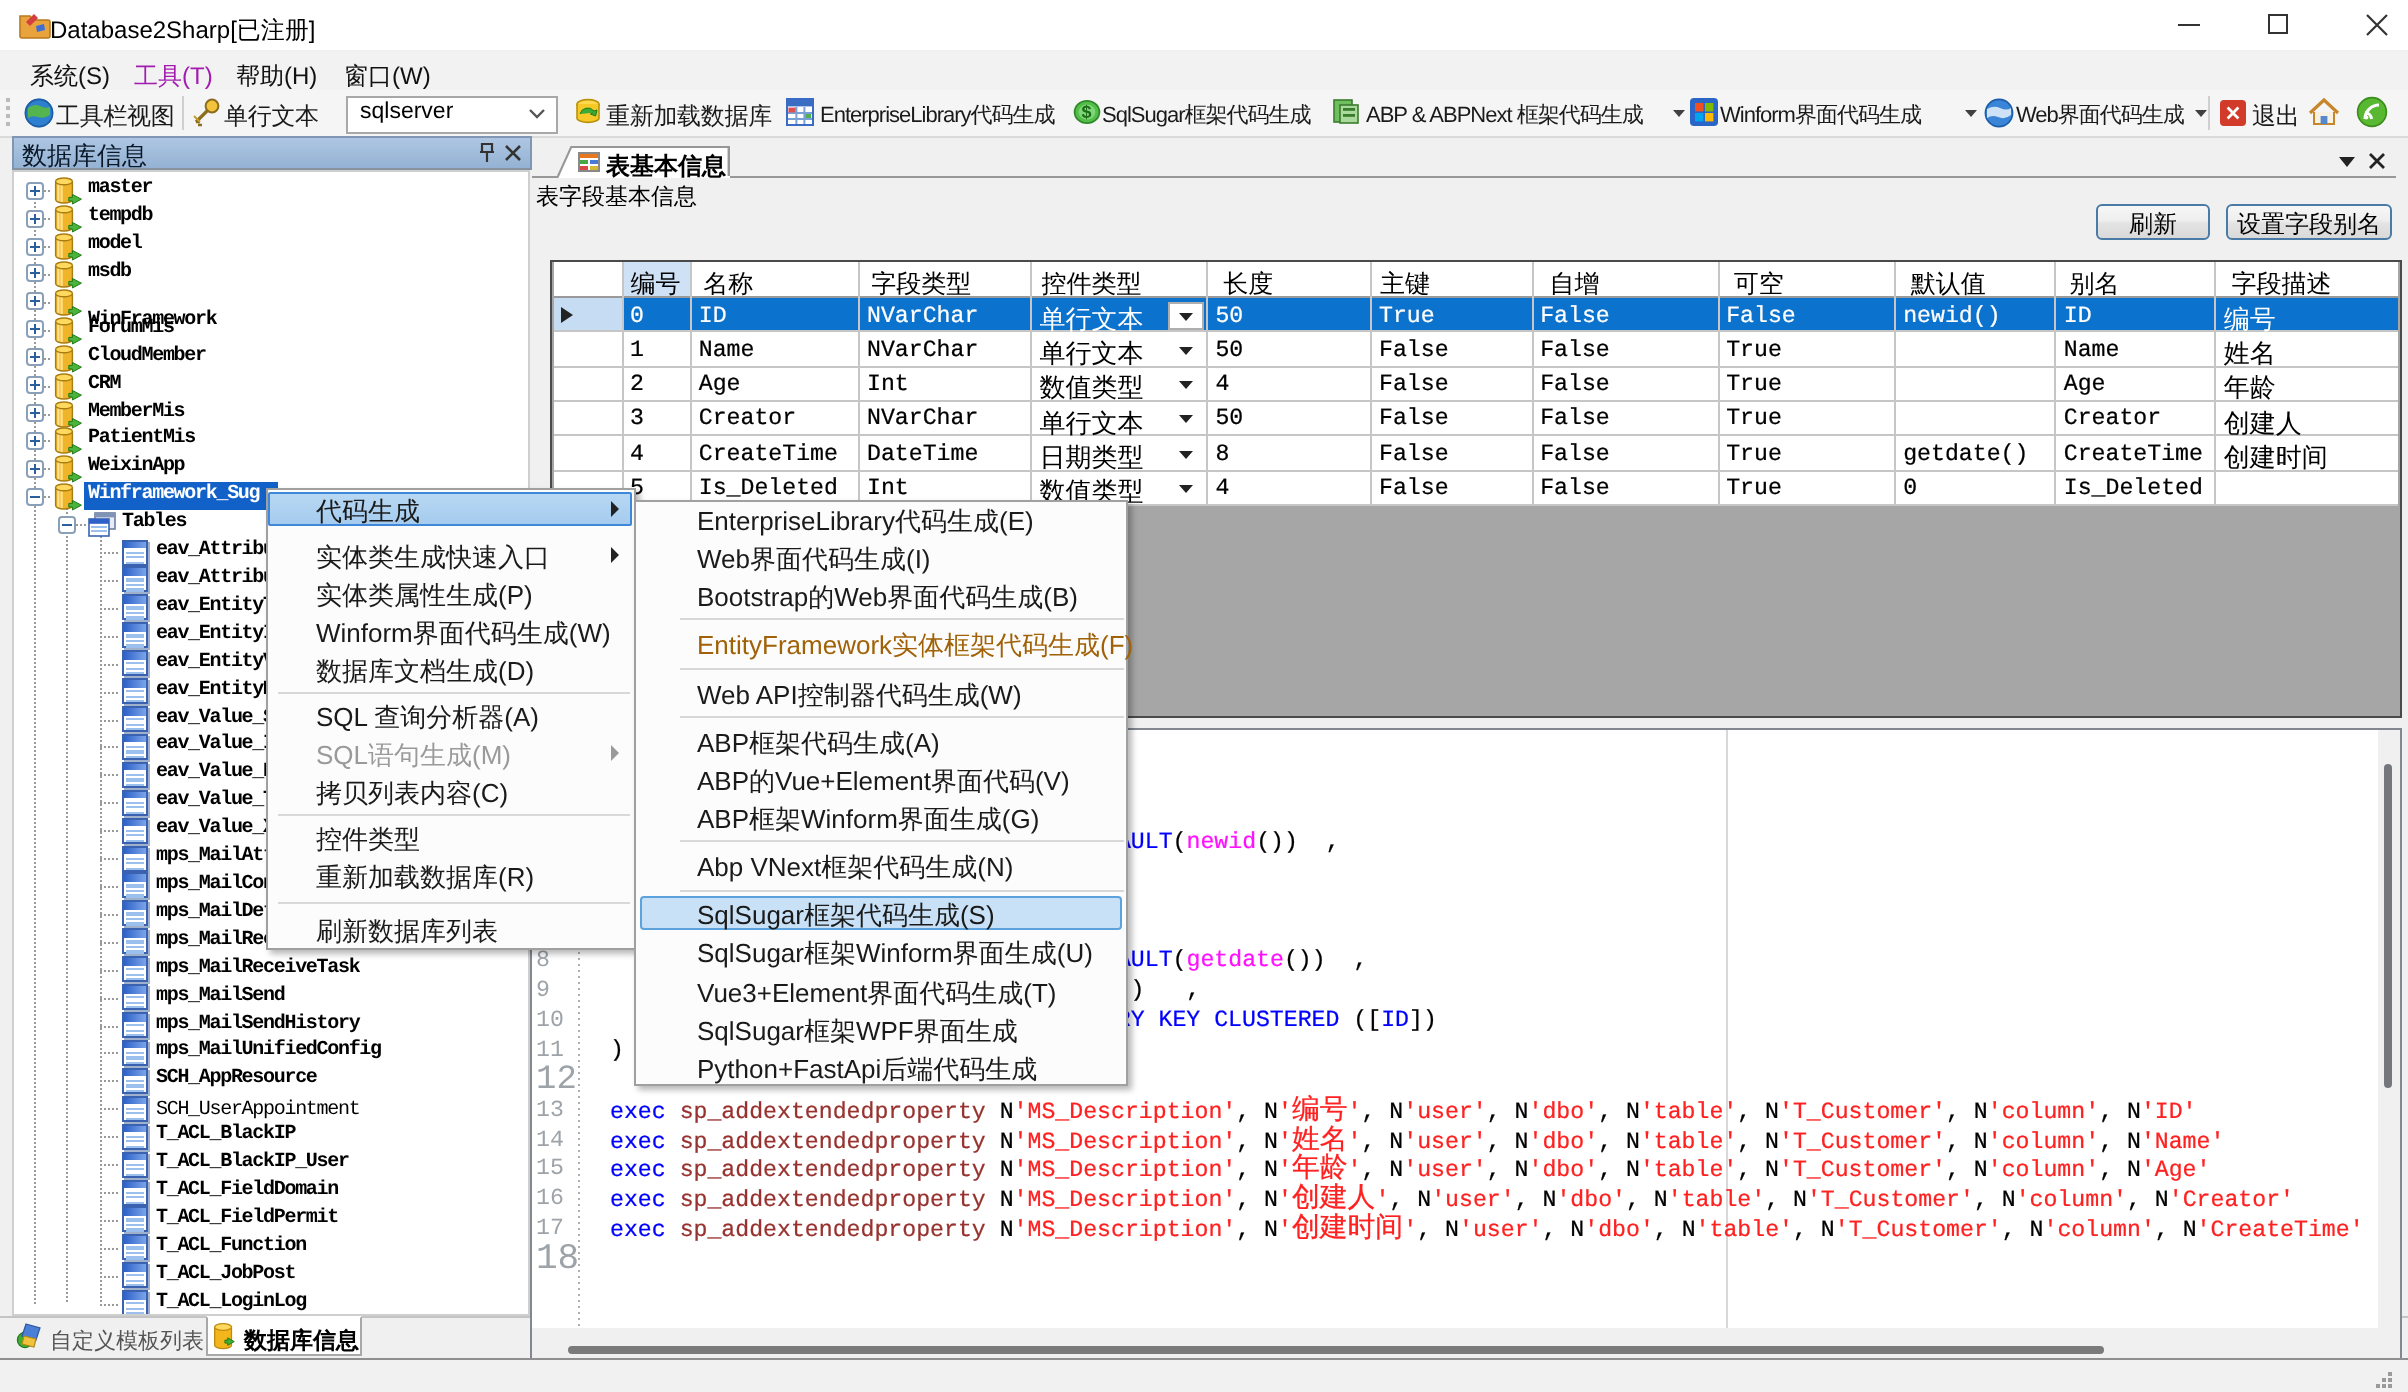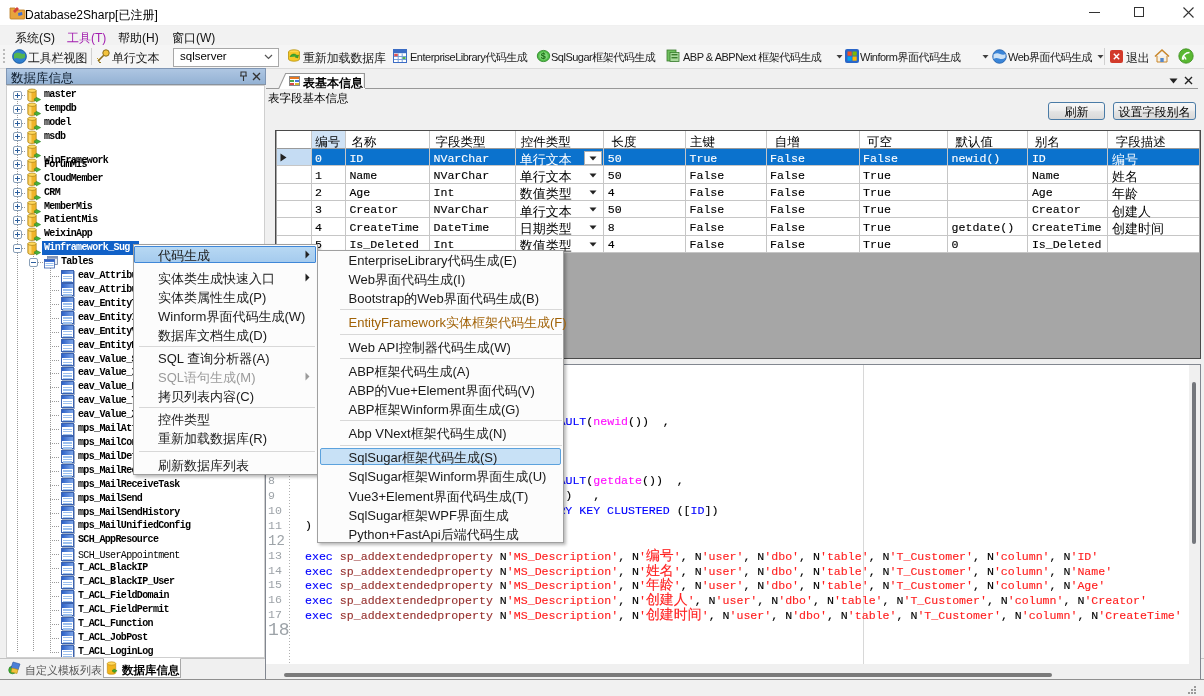--- a/index.html
+++ b/index.html
@@ -681,21 +681,21 @@
 <div class="a mono" style="left:268px;top:384.7px;width:18px;height:14.9px;line-height:14.9px;font-size:11.6px;color:#9da3a8">2</div>
 <div class="a mono" style="left:268px;top:399.6px;width:18px;height:14.9px;line-height:14.9px;font-size:11.6px;color:#9da3a8">3</div>
 <div class="a mono" style="left:268px;top:414.5px;width:18px;height:14.9px;line-height:14.9px;font-size:11.6px;color:#9da3a8">4</div>
 <div class="a mono" style="left:268px;top:429.4px;width:18px;height:14.9px;line-height:14.9px;font-size:11.6px;color:#9da3a8">5</div>
 <div class="a mono" style="left:268px;top:444.3px;width:18px;height:14.9px;line-height:14.9px;font-size:11.6px;color:#9da3a8">6</div>
 <div class="a mono" style="left:268px;top:459.2px;width:18px;height:14.9px;line-height:14.9px;font-size:11.6px;color:#9da3a8">7</div>
 <div class="a mono" style="left:268px;top:474.1px;width:18px;height:14.9px;line-height:14.9px;font-size:11.6px;color:#9da3a8">8</div>
 <div class="a mono" style="left:268px;top:489.0px;width:18px;height:14.9px;line-height:14.9px;font-size:11.6px;color:#9da3a8">9</div>
 <div class="a mono" style="left:268px;top:503.9px;width:18px;height:14.9px;line-height:14.9px;font-size:11.6px;color:#9da3a8">10</div>
 <div class="a mono" style="left:268px;top:518.8px;width:18px;height:14.9px;line-height:14.9px;font-size:11.6px;color:#9da3a8">11</div>
-<div class="a mono" style="left:268px;top:533.7px;width:18px;height:14.9px;line-height:14.9px;font-size:14px;color:#9da3a8">12</div>
+<div class="a mono" style="left:268px;top:533.7px;width:18px;height:14.9px;line-height:14.9px;font-size:17px;color:#9da3a8">12</div>
 <div class="a mono" style="left:268px;top:548.6px;width:18px;height:14.9px;line-height:14.9px;font-size:11.6px;color:#9da3a8">13</div>
 <div class="a mono" style="left:268px;top:563.5px;width:18px;height:14.9px;line-height:14.9px;font-size:11.6px;color:#9da3a8">14</div>
 <div class="a mono" style="left:268px;top:578.4px;width:18px;height:14.9px;line-height:14.9px;font-size:11.6px;color:#9da3a8">15</div>
 <div class="a mono" style="left:268px;top:593.3px;width:18px;height:14.9px;line-height:14.9px;font-size:11.6px;color:#9da3a8">16</div>
 <div class="a mono" style="left:268px;top:608.2px;width:18px;height:14.9px;line-height:14.9px;font-size:11.6px;color:#9da3a8">17</div>
 <div class="a mono" style="left:268px;top:623.1px;width:18px;height:14.9px;line-height:14.9px;font-size:18px;color:#9da3a8">18</div>
 <div class="a mono" style="left:537.6px;top:414.5px;height:14.9px;line-height:14.9px;font-size:11.6px;-webkit-text-stroke:0.12px;white-space:pre;color:#000"><span class="k">DEFAULT</span>(<span class="m">newid</span>())  ,</div>
 <div class="a mono" style="left:537.6px;top:474.1px;height:14.9px;line-height:14.9px;font-size:11.6px;-webkit-text-stroke:0.12px;white-space:pre;color:#000"><span class="k">DEFAULT</span>(<span class="m">getdate</span>())  ,</div>
 <div class="a mono" style="left:565.3px;top:489.0px;height:14.9px;line-height:14.9px;font-size:11.6px;-webkit-text-stroke:0.12px;white-space:pre;color:#000">)   ,</div>
 <div class="a mono" style="left:523.6px;top:503.9px;height:14.9px;line-height:14.9px;font-size:11.6px;-webkit-text-stroke:0.12px;white-space:pre;color:#000"><span class="k">PRIMARY KEY CLUSTERED</span> ([<span class="k">ID</span>])</div>

